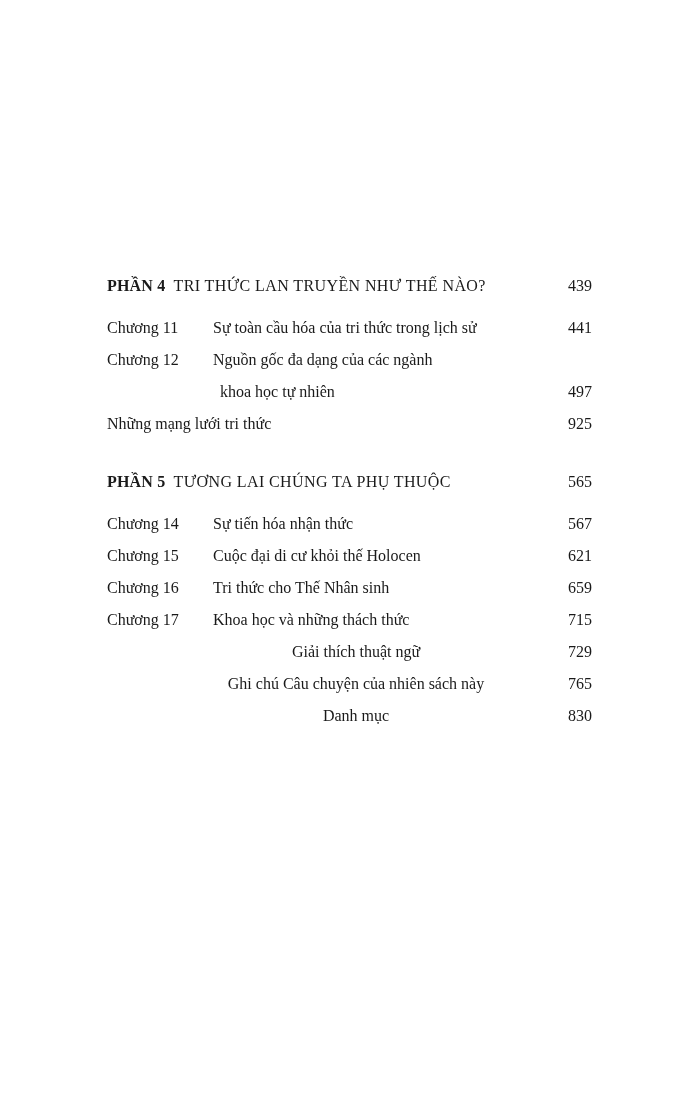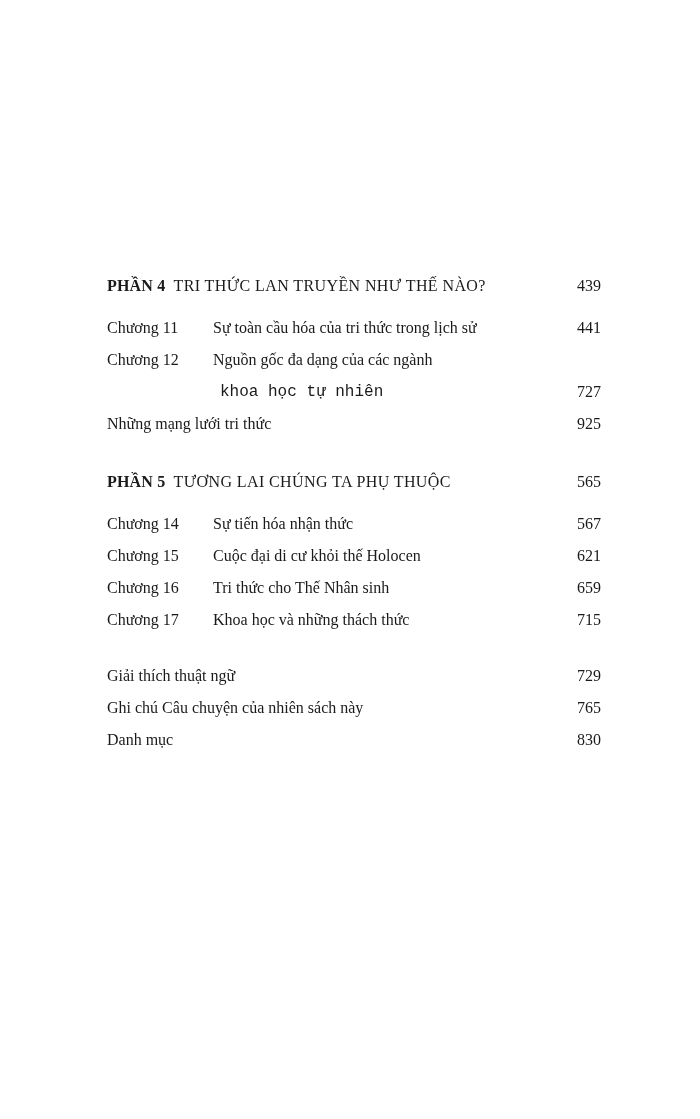--- a/index.html
+++ b/index.html
@@ -17,27 +17,27 @@
     top: 270px;
     left: 107px;
     width: 498px;
     font-size: 16px;
     line-height: 32px;
   }
   .section + .section { margin-top: 26px; }
   .sec-head { position: relative; margin-bottom: 10px; }
   .sec-line { white-space: nowrap; letter-spacing: 0.4px; }
   .sec-label { font-weight: bold; margin-right: 8px; letter-spacing: 0.2px; }
-  .pagenum { position: absolute; right: 4px; bottom: 0; letter-spacing: 0; }
+  .pagenum { position: absolute; right: 13px; bottom: 0; letter-spacing: 0; }
   .ch-row { position: relative; display: flex; align-items: flex-start; justify-content: center; }
   .ch-label { flex: 0 0 106px; }
   .ch-title { flex: 1 1 auto; min-width: 0; }
   .ch-line { white-space: nowrap; }
-  .ch-line.cont { padding-left: 7px; font-family: Liberation Mono, monospace; }
-  .back-matter { margin-top: 24px; }
+  .ch-line.cont { padding-left: 7px; }
+  .back-matter { margin-top: 0; text-align: center; }
   .bm-row { position: relative; }
   .bm-title { white-space: nowrap; }
 </style>
 </head>
 <body>
 
 <main class="toc">
   <div>
   <section class="section">
     <div class="sec-head">
@@ -56,21 +56,21 @@
     </div>
     <span class="pagenum">441</span>
   </div>
 
   <div class="ch-row">
     <span class="ch-label">Chương 12</span>
     <div class="ch-title">
       <div class="ch-line">Nguồn gốc đa dạng của các ngành</div>
     <div class="ch-line cont">khoa học tự nhiên</div>
             </div>
-    <span class="pagenum">727</span>
+    <span class="pagenum">497</span>
   </div>
 
   <div class="ch-row">
     <div class="ch-title">
       <div class="ch-line">Những mạng lưới tri thức</div>
     </div>
     <span class="pagenum">925</span>
   </div>
 </div>
   </section>

